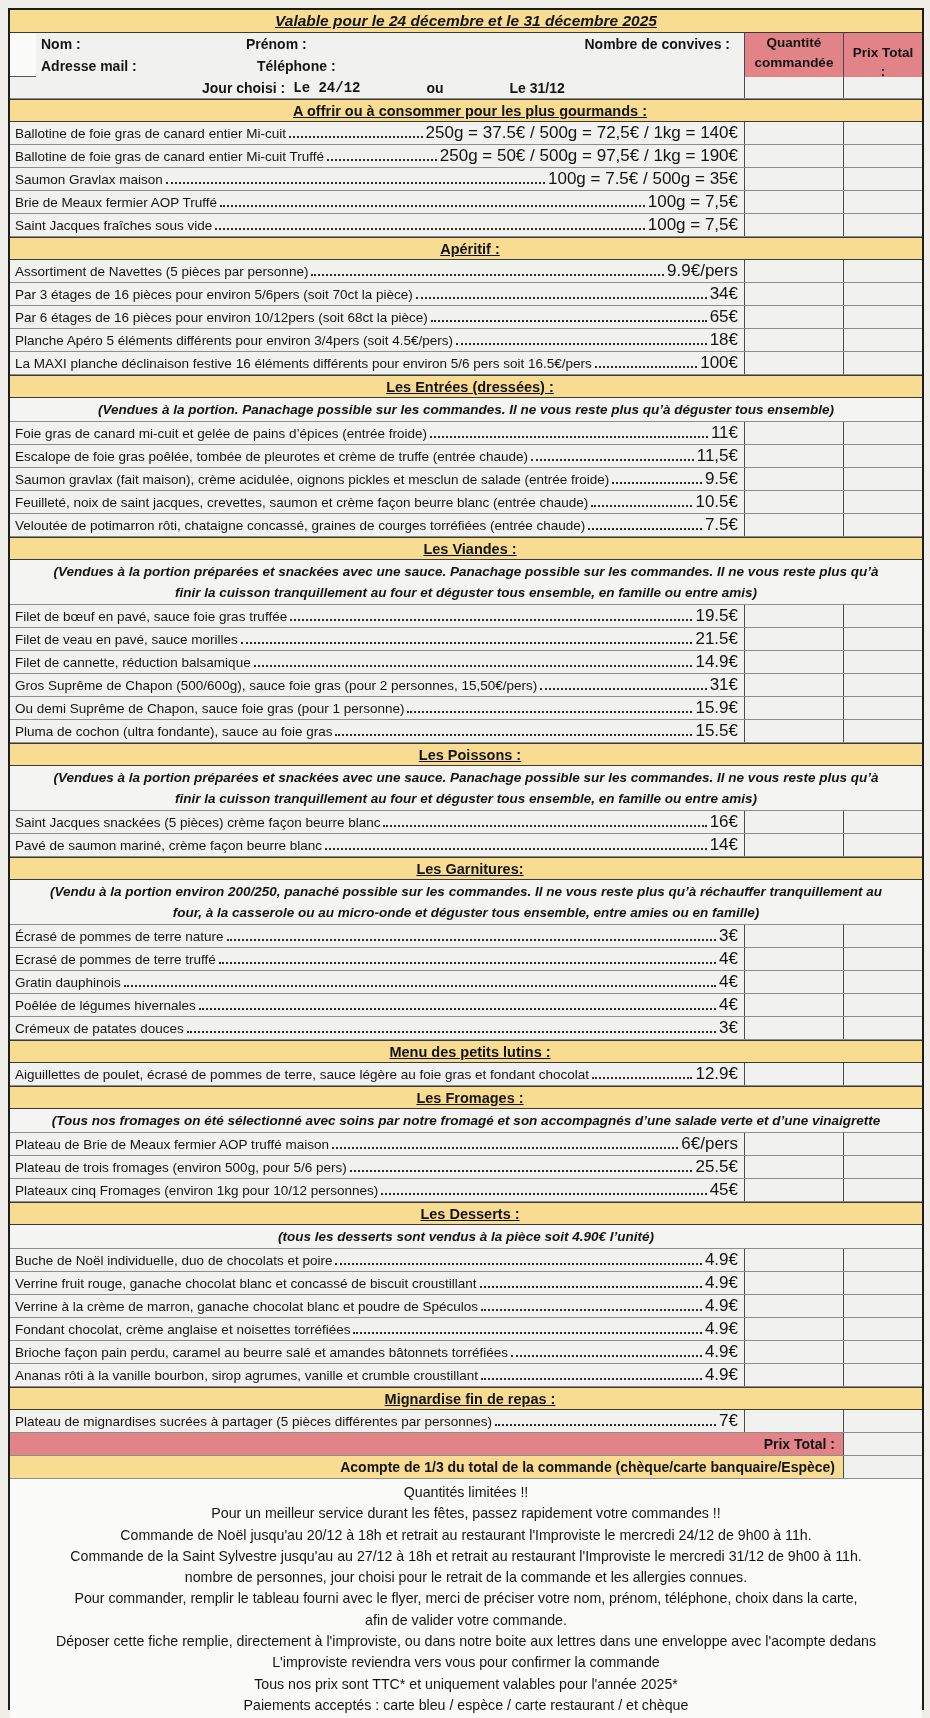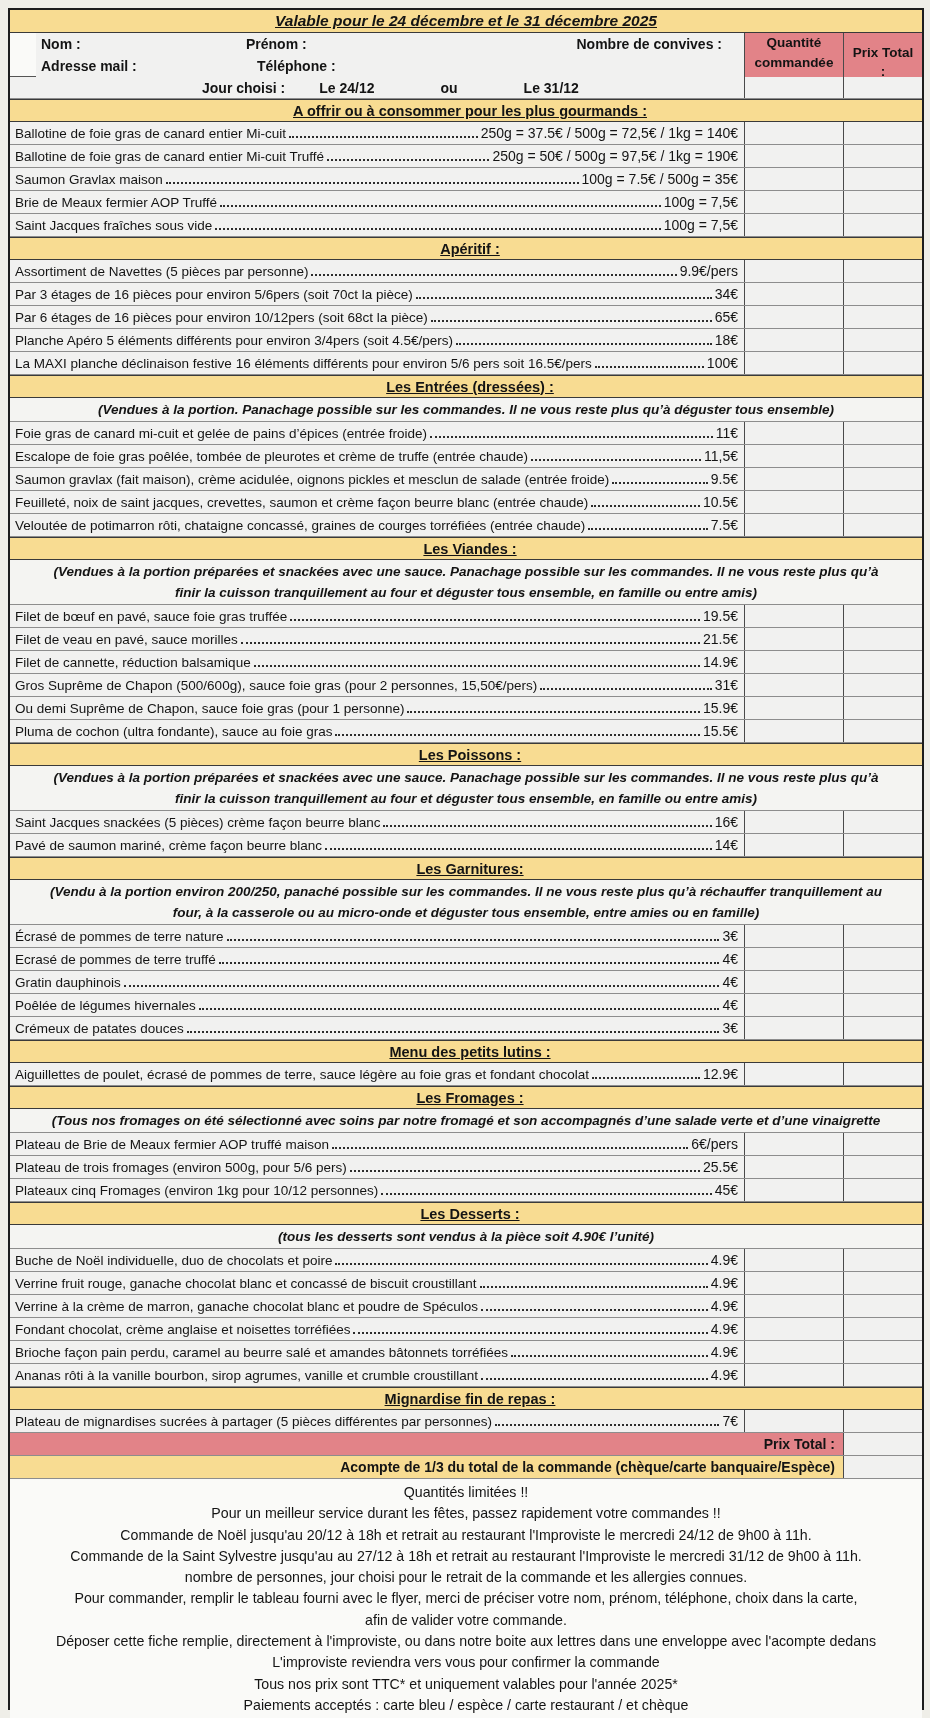--- a/index.html
+++ b/index.html
@@ -47,32 +47,32 @@
   
   .identity-row{height:44px;border-bottom:1px solid #555;}
   .id-grid{
     display:grid;background:var(--cellbg);
     grid-template-columns:205px 1fr 238px;
     grid-template-rows:22px 22px;
     align-items:center;
     margin-left:26px;
   }
   .lbl{font-weight:bold;font-size:14px;padding-left:5px;white-space:nowrap;}
-  .lbl.right{text-align:right;padding-right:22px;}
+  .lbl.right{text-align:right;padding-right:14px;}
   .lbl.tel{padding-left:16px;}
   .pink{background:var(--pink);}
   .qty-h,.price-h{
     font-weight:bold;font-size:13.5px;text-align:center;
     display:flex;align-items:center;justify-content:center;
     padding:0 6px;line-height:1.45;
   }
   
   .jour-row{height:22px;}
   .jour{background:var(--cellbg);display:flex;align-items:center;font-weight:bold;font-size:14px;padding-left:192px;}
-  .jour span:nth-child(2){margin-left:34px;}
+  .jour span:nth-child(2){margin-left:8px;font-family:Liberation Mono, monospace;}
   .jour span:nth-child(3){margin-left:66px;}
   .jour span:nth-child(4){margin-left:66px;}
   
   .section-band{
     height:23px;background:var(--tan);flex:0 0 auto;
     display:flex;align-items:center;justify-content:center;
     border-top:1px solid var(--band-border);
     border-bottom:1px solid var(--band-border);
     padding-left:8px;
   }
@@ -95,21 +95,21 @@
     background:var(--cellbg);
     display:flex;align-items:center;
     padding:0 6px 0 5px;overflow:hidden;
   }
   .ilabel{font-size:13.5px;white-space:nowrap;}
   .leader{
     flex:1;min-width:6px;
     border-bottom:2px dotted #2c2c2c;
     align-self:flex-end;margin:0 3px 6px 3px;
   }
-  .iprice{font-size:14px;white-space:nowrap;}
+  .iprice{font-size:17px;white-space:nowrap;}
   
   .total-row,.acompte-row{height:23px;}
   .span2{grid-column:1 / 3;display:flex;align-items:center;justify-content:flex-end;
          padding-right:8px;font-weight:bold;font-size:14px;}
   
   .footer{
     flex:1;background:var(--sheetbg);
     display:flex;flex-direction:column;justify-content:flex-end;
     padding:3px 8px;
   }

